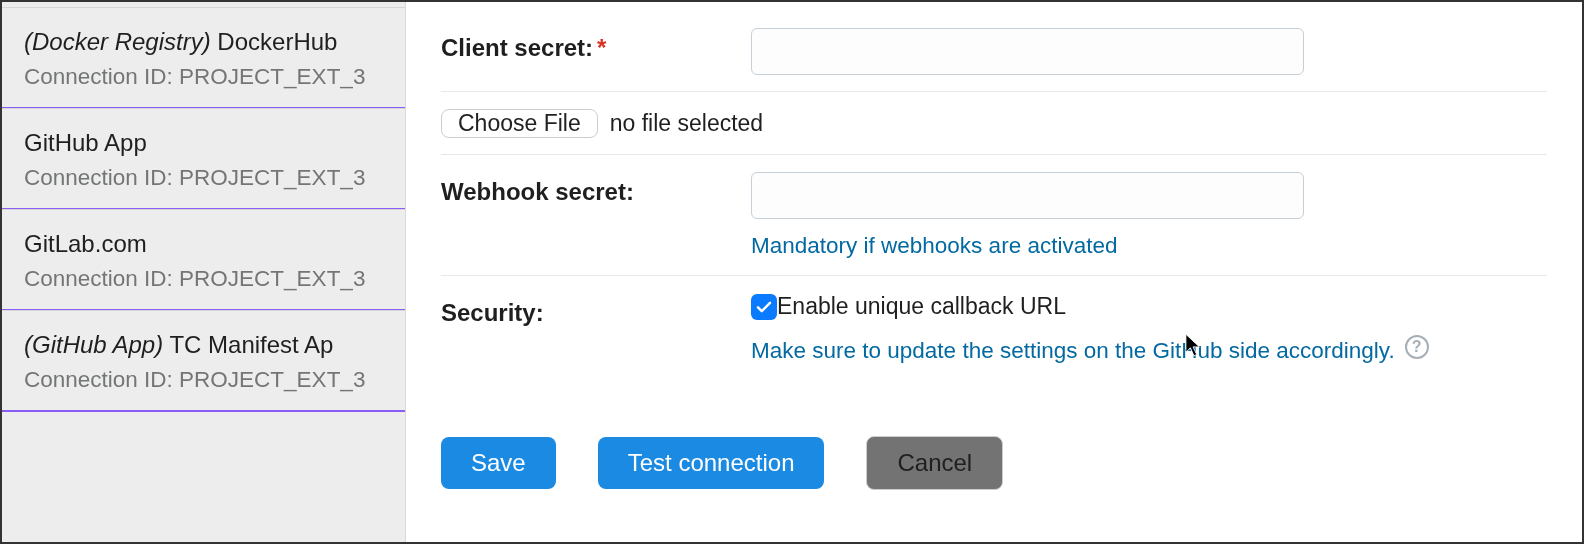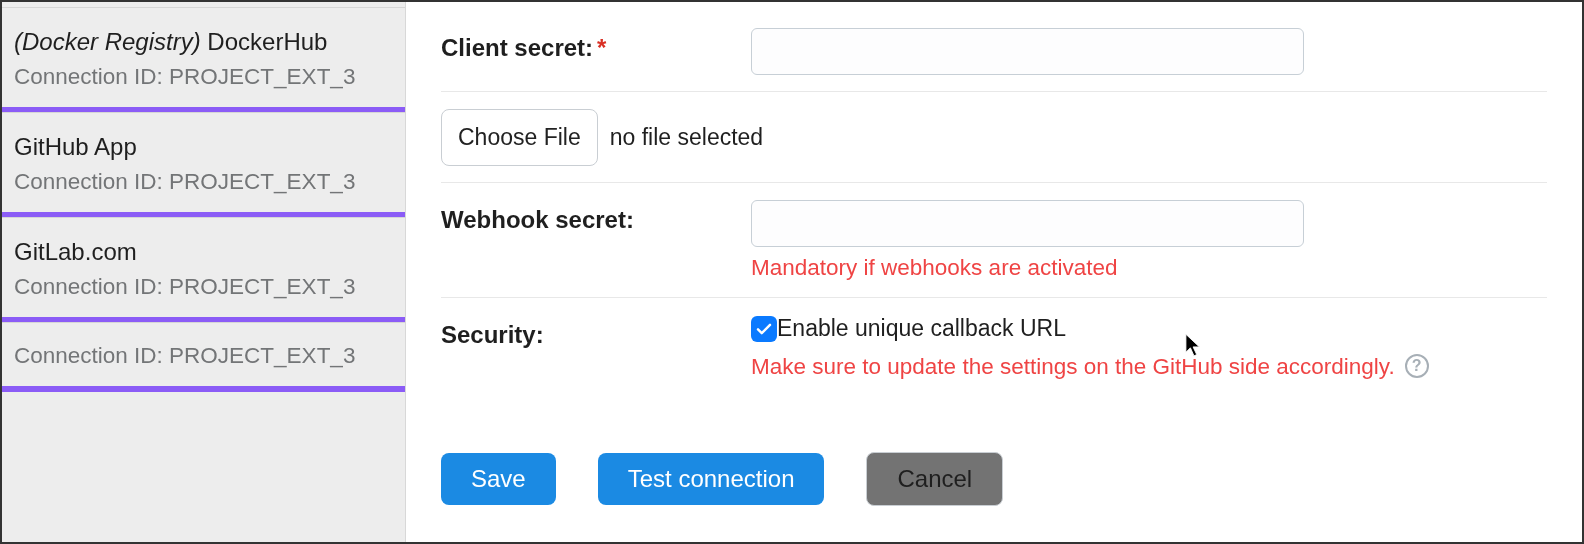--- a/index.html
+++ b/index.html
@@ -24,22 +24,22 @@
     }
     
     .sidebar {
       width: 403px;
       background: #ededed;
       overflow: hidden;
       flex-shrink: 0;
     }
     .sidebar-item {
       border-top: 1px solid #d6d6d6;
-      border-bottom: 6px solid #8b5cf6;
-      padding: 20px 12px 17px;
+      border-bottom: 2px solid #8b5cf6;
+      padding: 20px 22px 17px;
       margin-top: -1px;
       white-space: nowrap;
       overflow: hidden;
     }
     .sidebar-item:first-child {
       margin-top: 5px;
     }
     .sidebar-title {
       font-size: 24px;
       color: #1f1f1f;
@@ -103,33 +103,33 @@
     }
     .file-row {
       display: flex;
       align-items: center;
       gap: 12px;
     }
     .file-btn {
       border: 1px solid #c9ced3;
       border-radius: 8px;
       background: #fff;
-      padding: 14px 16px;
+      padding: 0 16px;
       font-size: 23px;
       color: #222;
       cursor: pointer;
     }
     .file-status {
       font-size: 23px;
       color: #1f1f1f;
     }
     .hint {
-      color: #ef4444;
+      color: #0369a1;
       font-size: 22.5px;
-      margin-top: 2px;
+      margin-top: 8px;
     }
     .checkbox-row {
       display: flex;
       align-items: center;
       gap: 0;
     }
     .checkbox {
       width: 26px;
       height: 26px;
       border-radius: 6px;
@@ -225,20 +225,23 @@
     </div>
     <div class="sidebar-item">
       <div class="sidebar-title">
         <span>GitLab.com</span>
       </div>
       <div class="sidebar-sub">
         <span>Connection ID: </span><span>PROJECT_EXT_3</span>
       </div>
     </div>
     <div class="sidebar-item">
+      <div class="sidebar-title">
+        <span class="italic">(GitHub App)</span><span> TC Manifest Ap</span>
+      </div>
       <div class="sidebar-sub">
         <span>Connection ID: </span><span>PROJECT_EXT_3</span>
       </div>
     </div>
   </div>
 
   <div class="main">
 
     <div class="form-row first">
       <div class="label-col">

